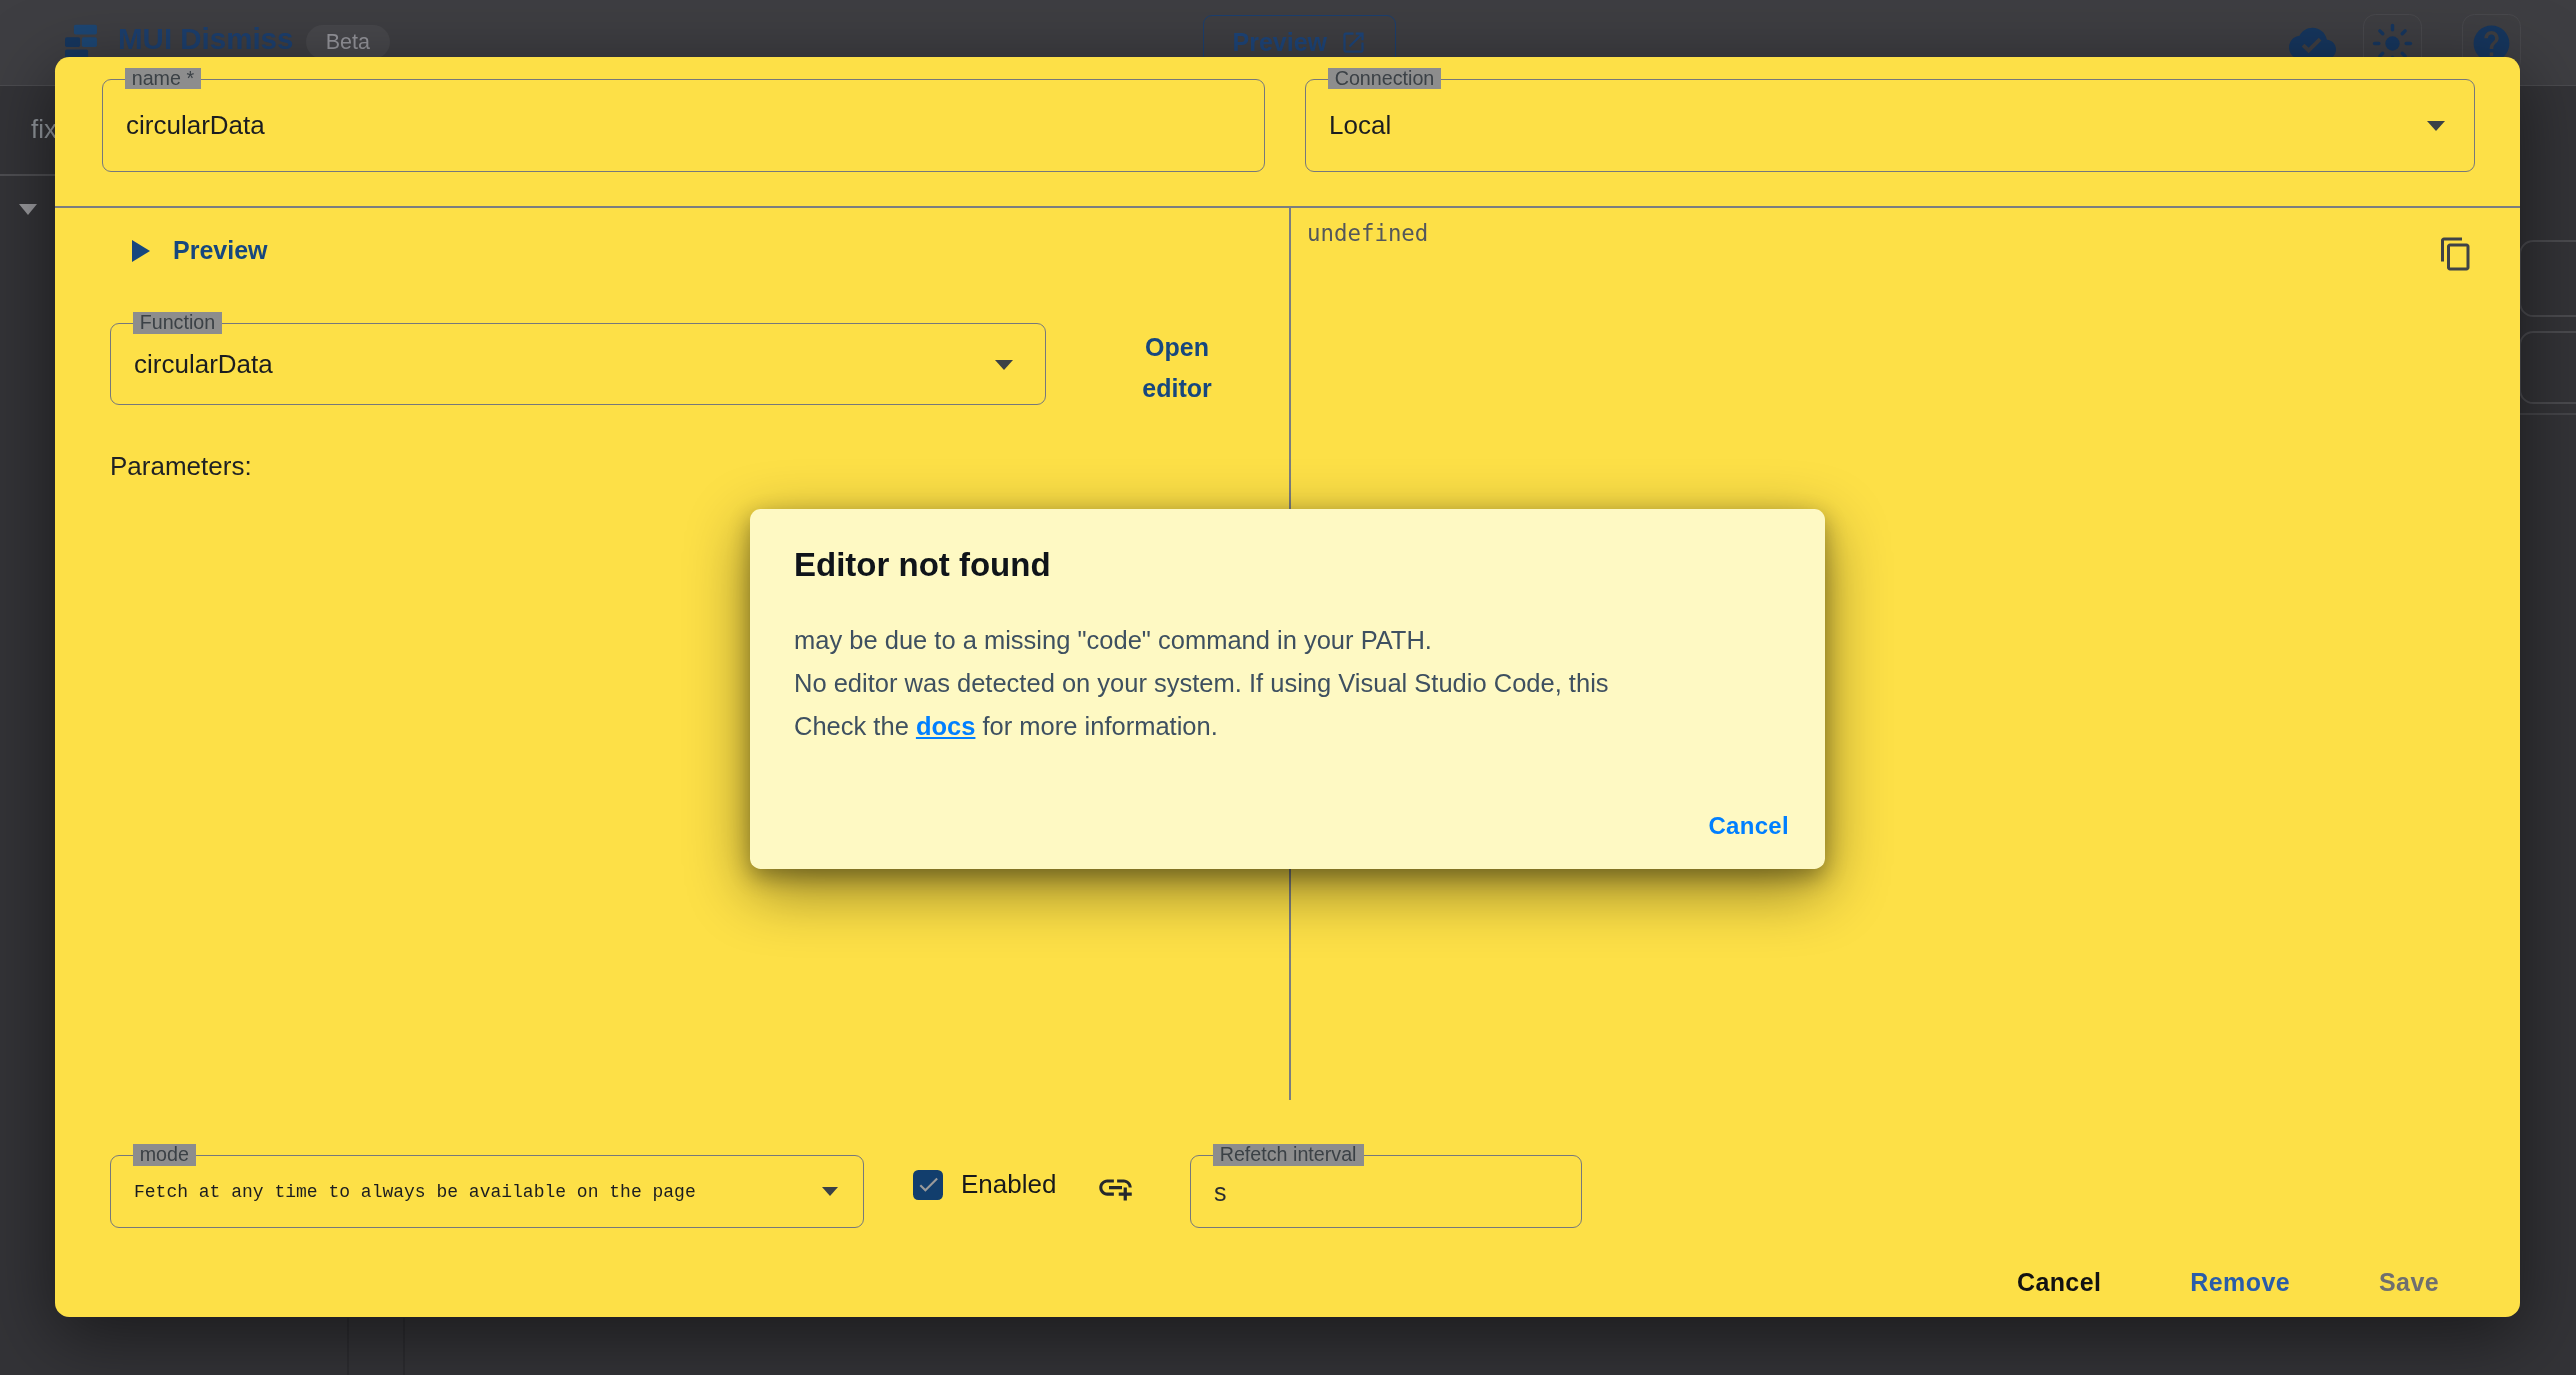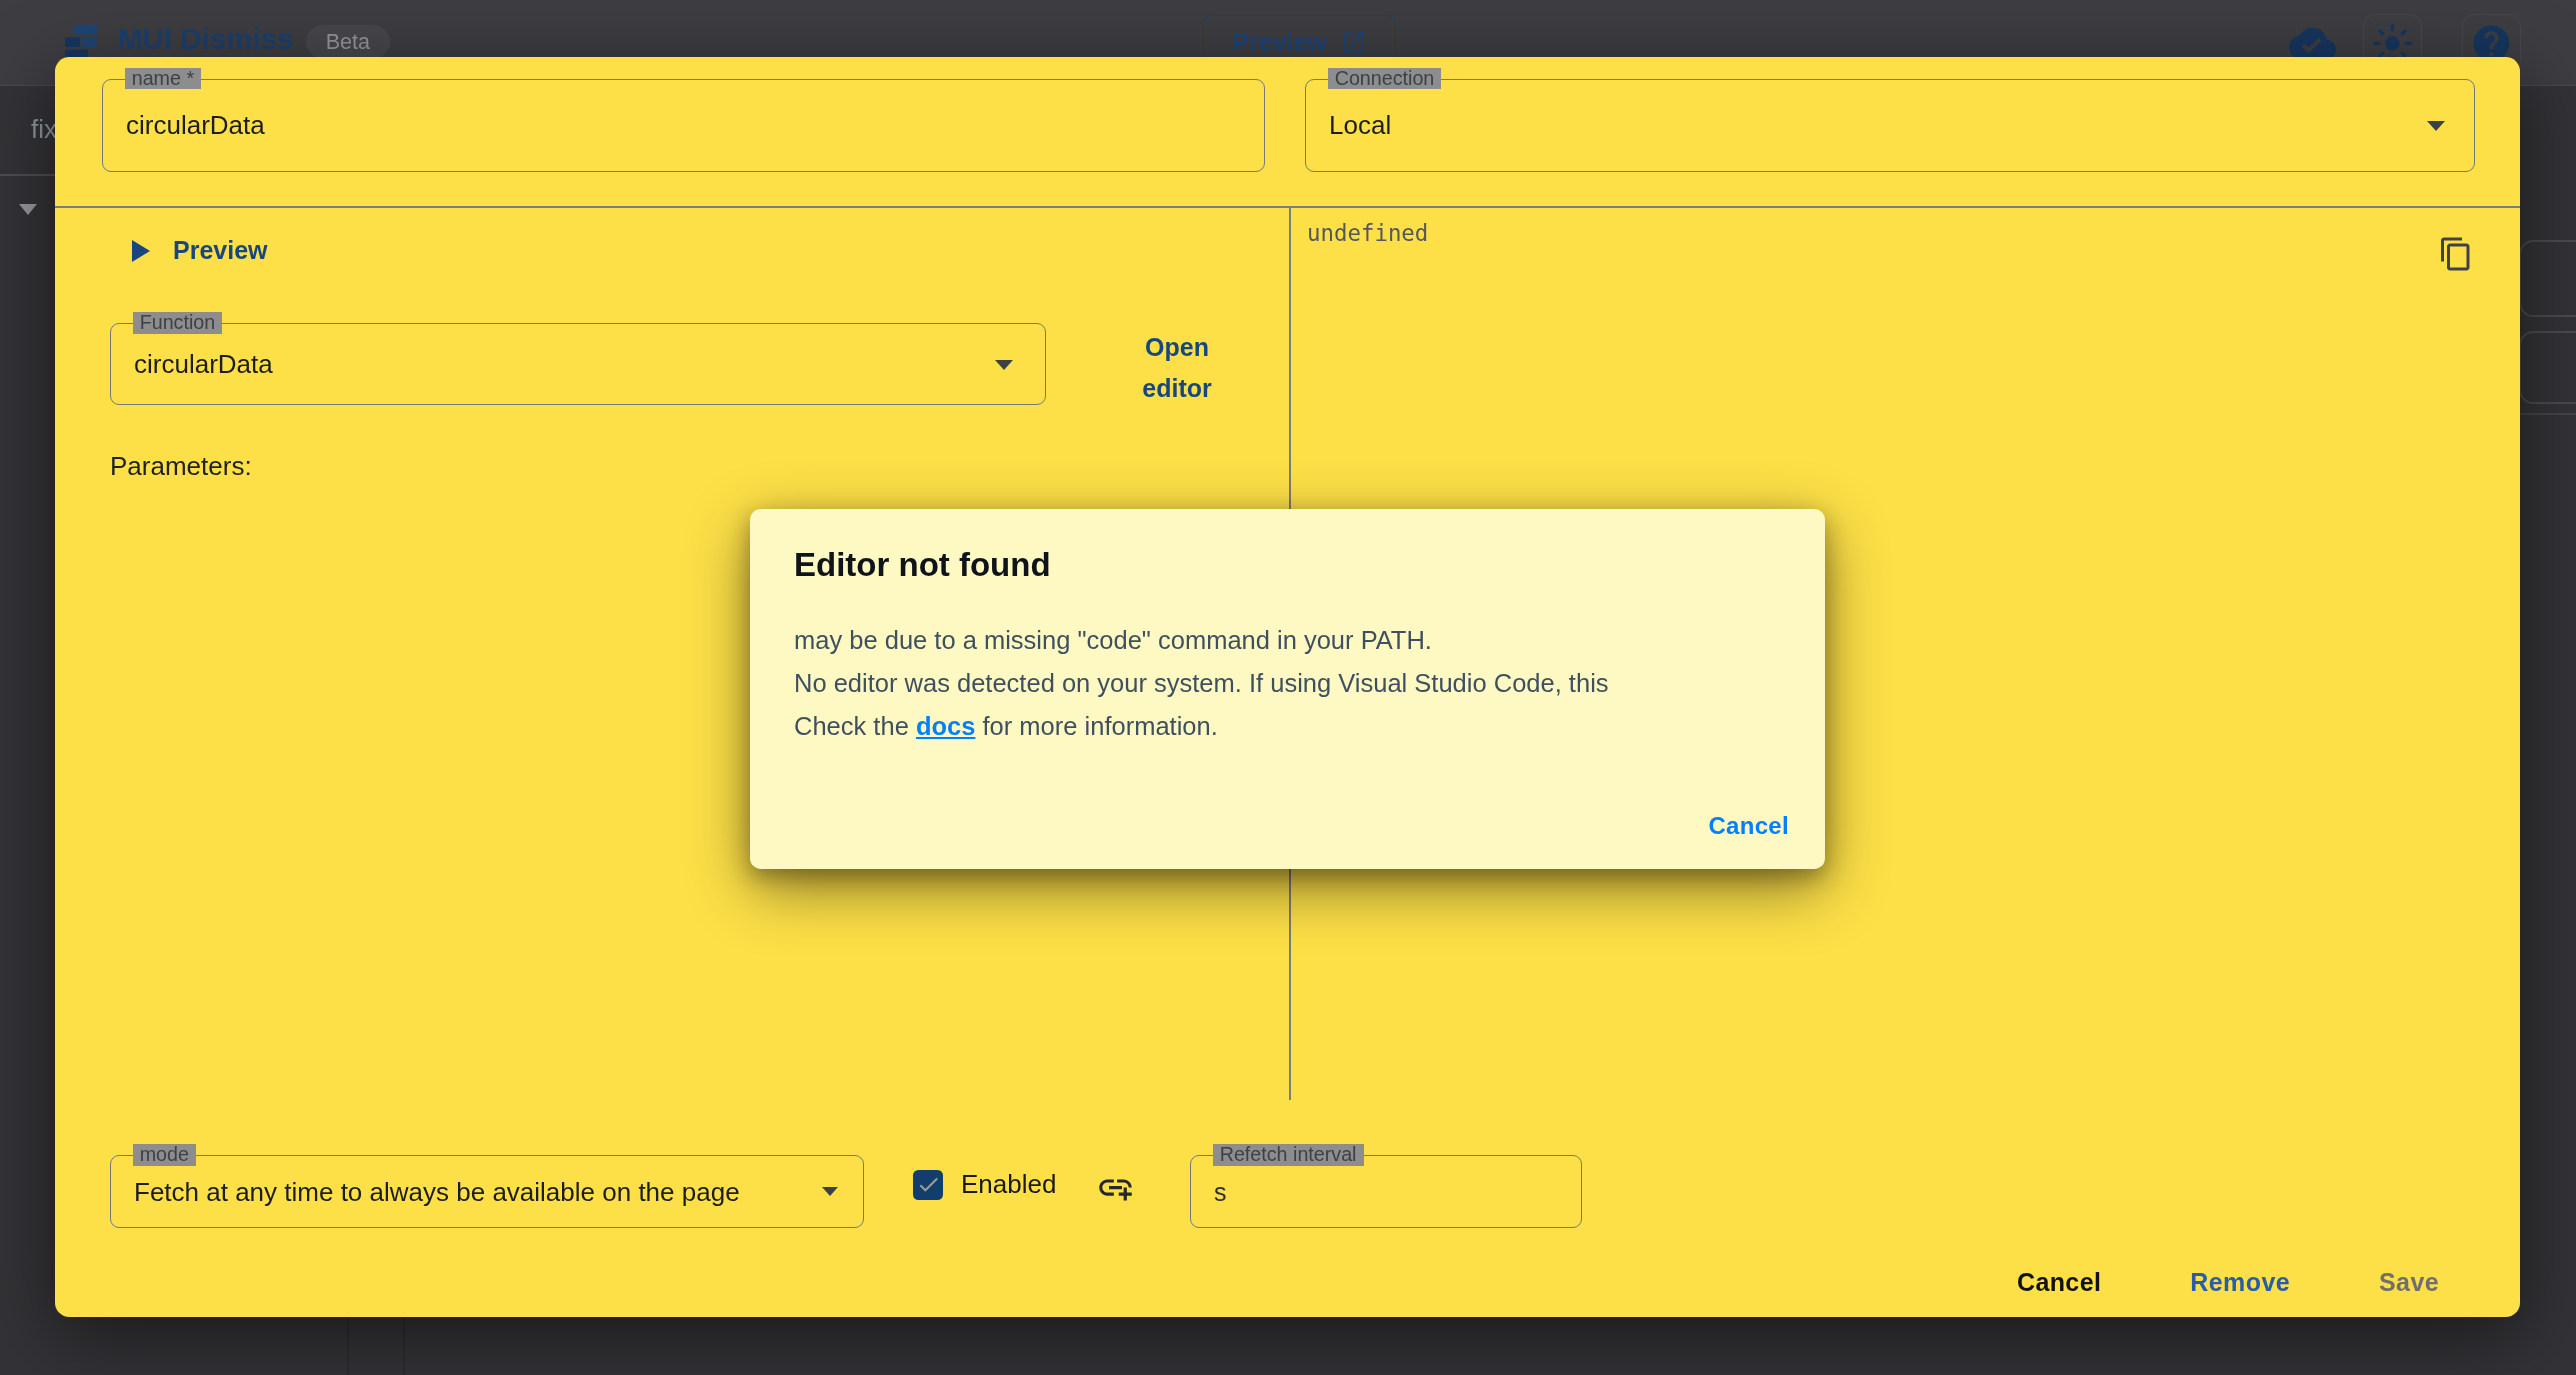--- a/index.html
+++ b/index.html
@@ -57,21 +57,21 @@
   .open-editor-btn { position:absolute; left:1064px; top:270px; width:116px; text-align:center;
                      color:#17477e; font-size:25px; font-weight:700; line-height:41px; }
   .parameters-label { position:absolute; left:55px; top:394px; font-size:26px; color:#1e2124; }
 
   .result-text { position:absolute; left:1252px; top:163px; font-family:"DejaVu Sans Mono", monospace;
                  font-size:22.4px; color:#54575b; }
   .copy-btn { position:absolute; left:2379px; top:175px; width:43px; height:43px;
               display:flex; align-items:center; justify-content:center; }
 
   .f-mode { left:55px; top:1098px; width:754px; height:73px; }
-  .f-mode .field-value { font-size:26px; }
+  .f-mode .field-value { font-size:18px;font-family:Liberation Mono, monospace; }
   .f-mode .caret-down { right:25px; border-left-width:8px; border-right-width:8px; border-top-width:9.8px; }
   .enabled-row { position:absolute; left:846px; top:1112px; display:flex; align-items:center; gap:18px;padding-left:12px; }
   .checkbox { width:30px; height:30px; border-radius:5.4px; background:#123e6d;
               display:flex; align-items:center; justify-content:center; }
   .checkbox-label { font-size:26px; color:#17191c; }
   .addlink-btn { position:absolute; left:1039px; top:1109px; width:43px; height:43px;
                  display:flex; align-items:center; justify-content:center; }
   .f-refetch { left:1135px; top:1098px; width:392px; height:73px; }
   .f-refetch .field-value { font-size:25px; color:#2a2d31; }
 

